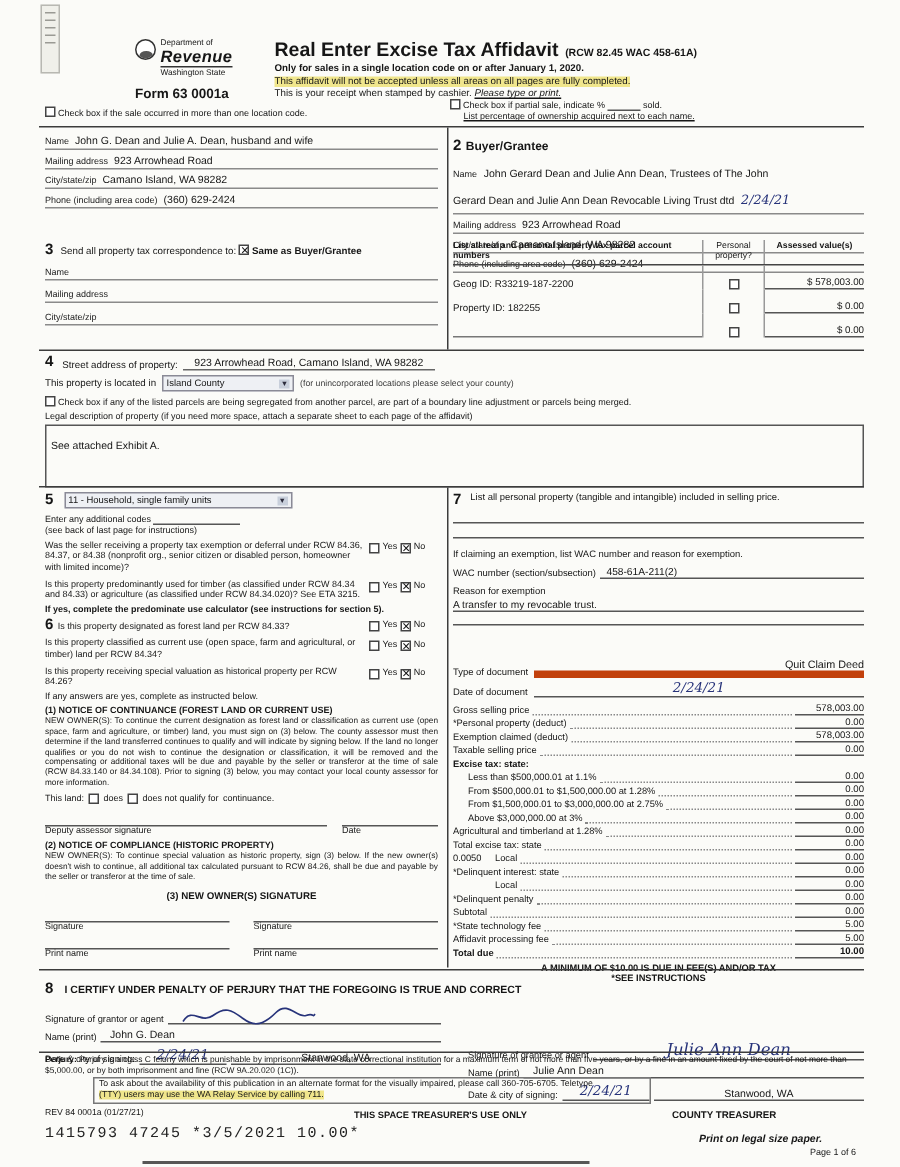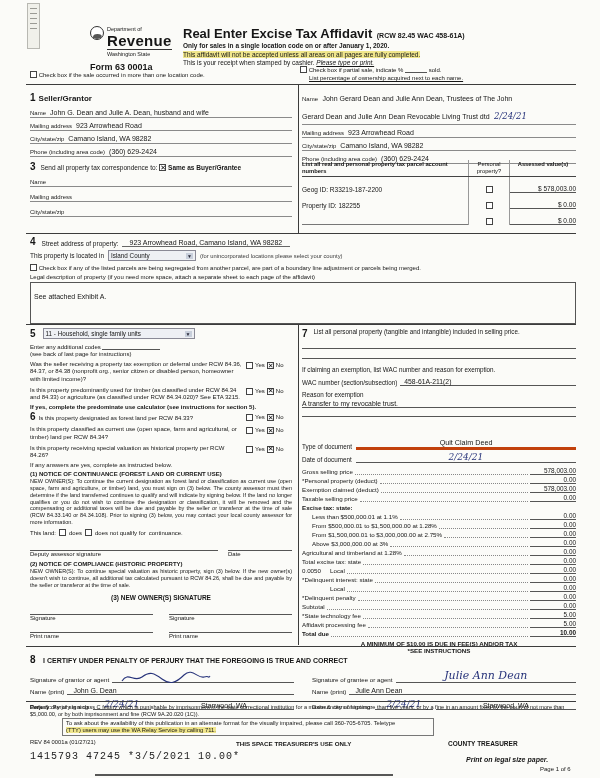--- a/index.html
+++ b/index.html
@@ -48,21 +48,21 @@
     <div style="margin:4px 2px 0;height:1px;background:#9a9a94;"></div>
   </div>
 
   <div class="abs" style="left:90px;top:26px;width:95px;">
     <div style="display:flex;align-items:flex-start;gap:3px;">
       <div style="width:14px;height:14px;border-radius:50%;border:1.5px solid #333;position:relative;overflow:hidden;background:#fff;">
         <div style="position:absolute;left:2px;top:7px;width:9px;height:6px;background:#555;border-radius:50% 50% 0 0;"></div>
       </div>
       <div>
         <div style="font-size:5.5px;">Department of</div>
-        <div style="font-size:15px;font-weight:bold;letter-spacing:.3px;">Revenue</div>
+        <div style="font-size:11px;font-weight:bold;font-style:italic;letter-spacing:.3px;">Revenue</div>
         <div style="font-size:5.5px;border-top:1px solid #333;padding-top:1px;">Washington State</div>
       </div>
     </div>
     <div style="font-size:9px;font-weight:bold;margin-top:5px;">Form 63 0001a</div>
   </div>
 
   <div class="abs" style="left:183px;top:24px;width:393px;">
     <div>
       <span style="font-size:13px;font-weight:bold;">Real Enter Excise Tax Affidavit</span>
       <span style="font-size:7px;font-weight:bold;">(RCW 82.45 WAC 458-61A)</span>
@@ -84,40 +84,40 @@
     <span>Check box if partial sale, indicate %</span>
     <span class="blank" style="width:22px;height:7px;"></span>
     <span>sold.</span>
   </div>
   <div class="abs" style="left:309px;top:75px;font-size:6px;text-decoration:underline;">List percentage of ownership acquired next to each name.</div>
 
   <div class="hline" style="left:26px;top:84px;width:550px;"></div>
   <div class="vline" style="left:298px;top:85px;height:148px;"></div>
 
   <div class="abs" style="left:30px;top:87px;width:262px;">
-    <div><span class="secnum">1</span><span class="sectitle">Seller/Grantor</span></div>
     <div class="frow">
         <span class="lbl">Name</span>
         <span class="val">John G. Dean and Julie A. Dean, husband and wife</span>
       </div>
     <div class="frow">
         <span class="lbl">Mailing address</span>
         <span class="val">923 Arrowhead Road</span>
       </div>
     <div class="frow">
         <span class="lbl">City/state/zip</span>
         <span class="val">Camano Island, WA  98282</span>
       </div>
     <div class="frow">
         <span class="lbl">Phone (including area code)</span>
         <span class="val">(360) 629-2424</span>
       </div>
   </div>
 
   <div class="abs" style="left:302px;top:87px;width:274px;">
+    <div><span class="secnum">2</span><span class="sectitle">Buyer/Grantee</span></div>
     <div style="border-bottom:1px solid #8a8a8a;padding-bottom:1px;">
       <span class="lbl">Name</span>
       <span class="val">John Gerard Dean and Julie Ann Dean, Trustees of The John</span><br>
       <span class="val">Gerard Dean and Julie Ann Dean Revocable Living Trust dtd</span>
       <span class="hand" style="font-size:8.5px;">2/24/21</span>
     </div>
     <div class="frow">
         <span class="lbl">Mailing address</span>
         <span class="val">923 Arrowhead Road</span>
       </div>
@@ -329,21 +329,21 @@
       <div style="flex:1;">
         <div style="border-bottom:1px solid #555;height:6px;"></div>
         <div style="font-size:6px;">Print name</div>
       </div>
     </div>
   </div>
 
   <div class="abs" style="left:302px;top:438px;width:274px;">
     <div style="display:flex;align-items:flex-end;gap:4px;font-size:6.3px;">
       <span>Type of document</span>
-      <span style="flex:1;border-bottom:3px solid #c2410c;text-align:center;font-size:7.2px;">Quit Claim Deed</span>
+      <span style="flex:1;border-bottom:5px solid #c2410c;text-align:right;font-size:7.2px;">Quit Claim Deed</span>
     </div>
     <div style="display:flex;align-items:flex-end;gap:4px;font-size:6.3px;margin-top:2px;">
       <span>Date of document</span>
       <span style="flex:1;border-bottom:1px solid #555;text-align:center;"><span class="hand" style="font-size:9px;">2/24/21</span></span>
     </div>
     <div style="margin-top:3px;">
       <div class="taxrow">
           <span>Gross selling price</span>
           <span class="tr-lead"></span>
           <span class="tr-val">578,003.00</span>
@@ -462,21 +462,21 @@
         <div style="display:flex;align-items:flex-end;gap:3px;font-size:6.2px;margin-top:4px;">
           <span>Name (print)</span>
           <span style="flex:1;border-bottom:1px solid #555;font-size:7px;padding-left:6px;">John G. Dean</span>
         </div>
         <div style="display:flex;align-items:flex-end;gap:3px;font-size:6.2px;margin-top:4px;">
           <span>Date &amp; city of signing:</span>
           <span style="width:58px;border-bottom:1px solid #555;text-align:center;"><span class="hand" style="font-size:9px;">2/24/21</span></span>
           <span style="flex:1;border-bottom:1px solid #555;text-align:center;font-size:7px;">Stanwood, WA</span>
         </div>
       </div>
-      <div style="flex:1;">
+      <div style="flex:1;margin-top:24px;">
         <div style="display:flex;align-items:flex-end;gap:3px;font-size:6.2px;height:14px;">
           <span>Signature of grantee or agent</span>
           <span style="flex:1;border-bottom:1px solid #555;text-align:center;height:14px;"><span class="hand" style="font-size:11px;">Julie Ann Dean</span></span>
         </div>
         <div style="display:flex;align-items:flex-end;gap:3px;font-size:6.2px;margin-top:4px;">
           <span>Name (print)</span>
           <span style="flex:1;border-bottom:1px solid #555;font-size:7px;padding-left:6px;">Julie Ann Dean</span>
         </div>
         <div style="display:flex;align-items:flex-end;gap:3px;font-size:6.2px;margin-top:4px;">
           <span>Date &amp; city of signing:</span>

